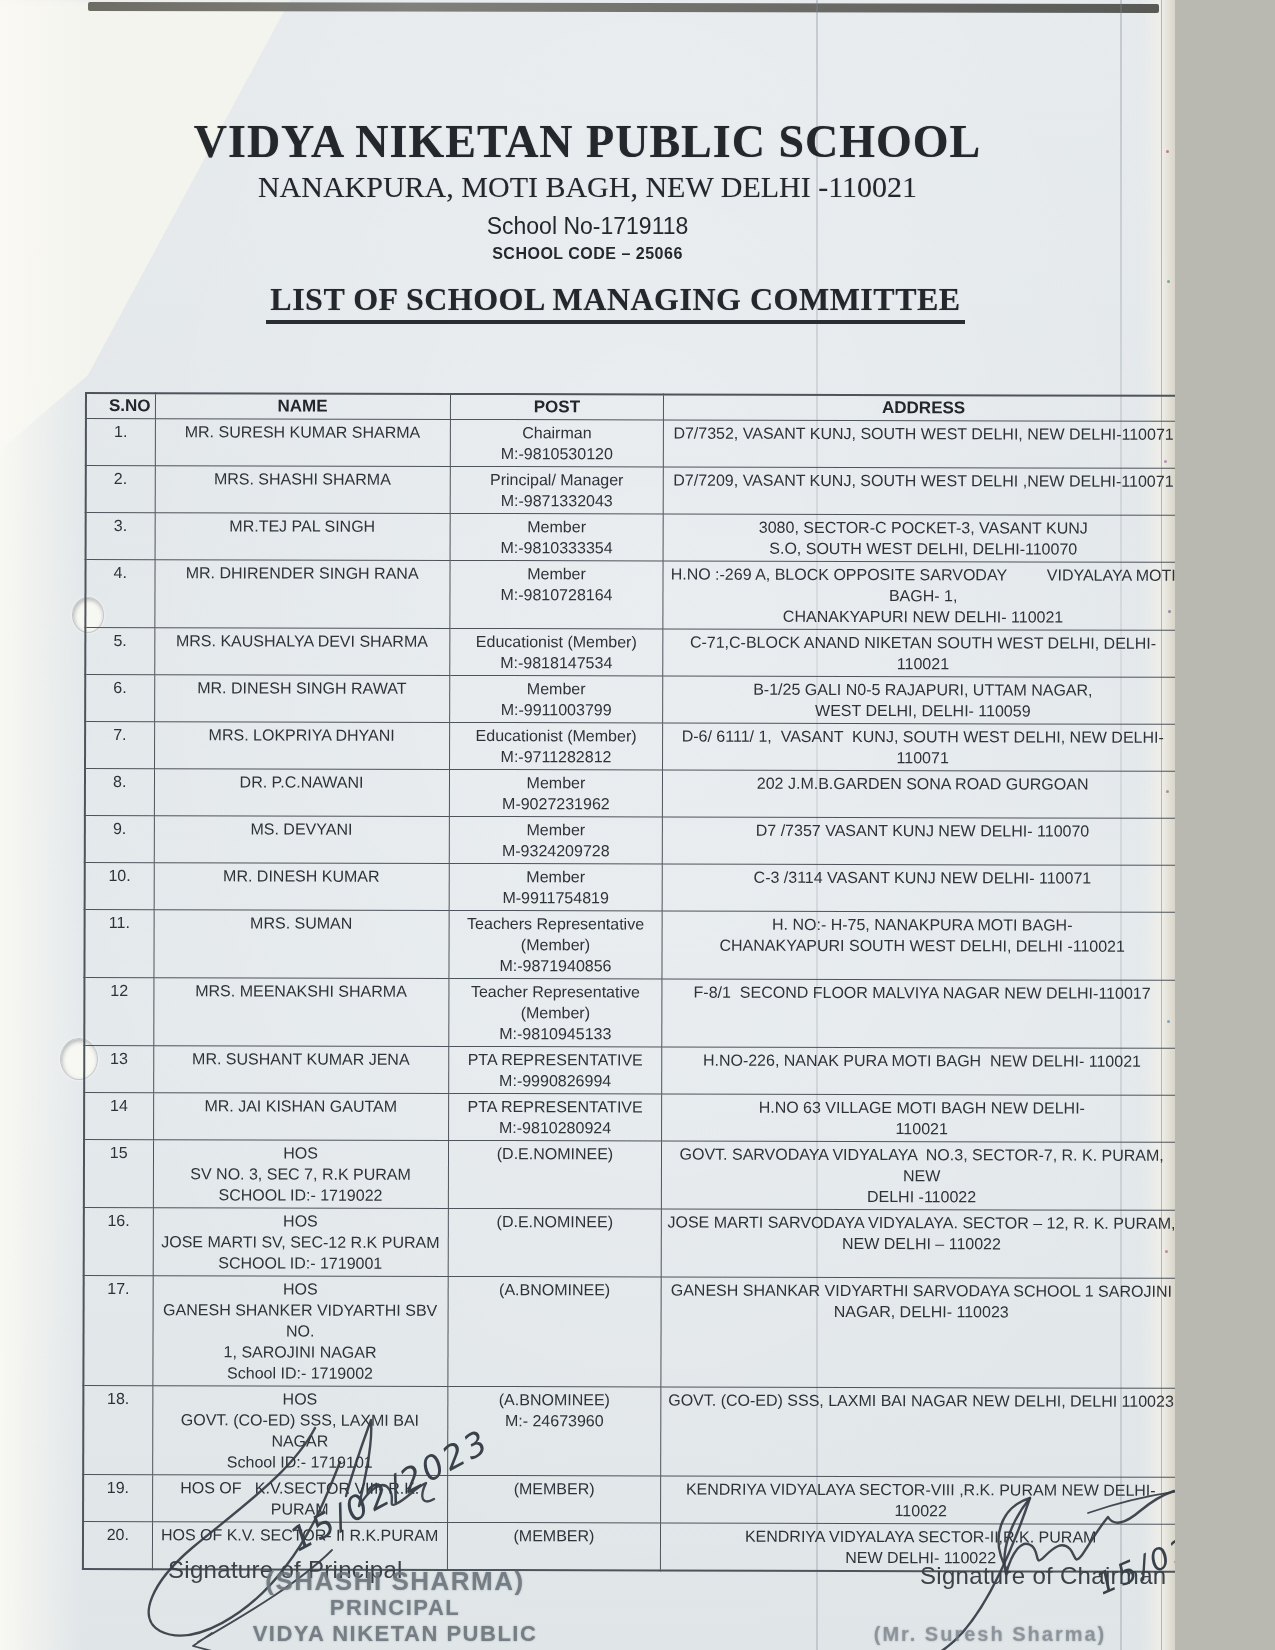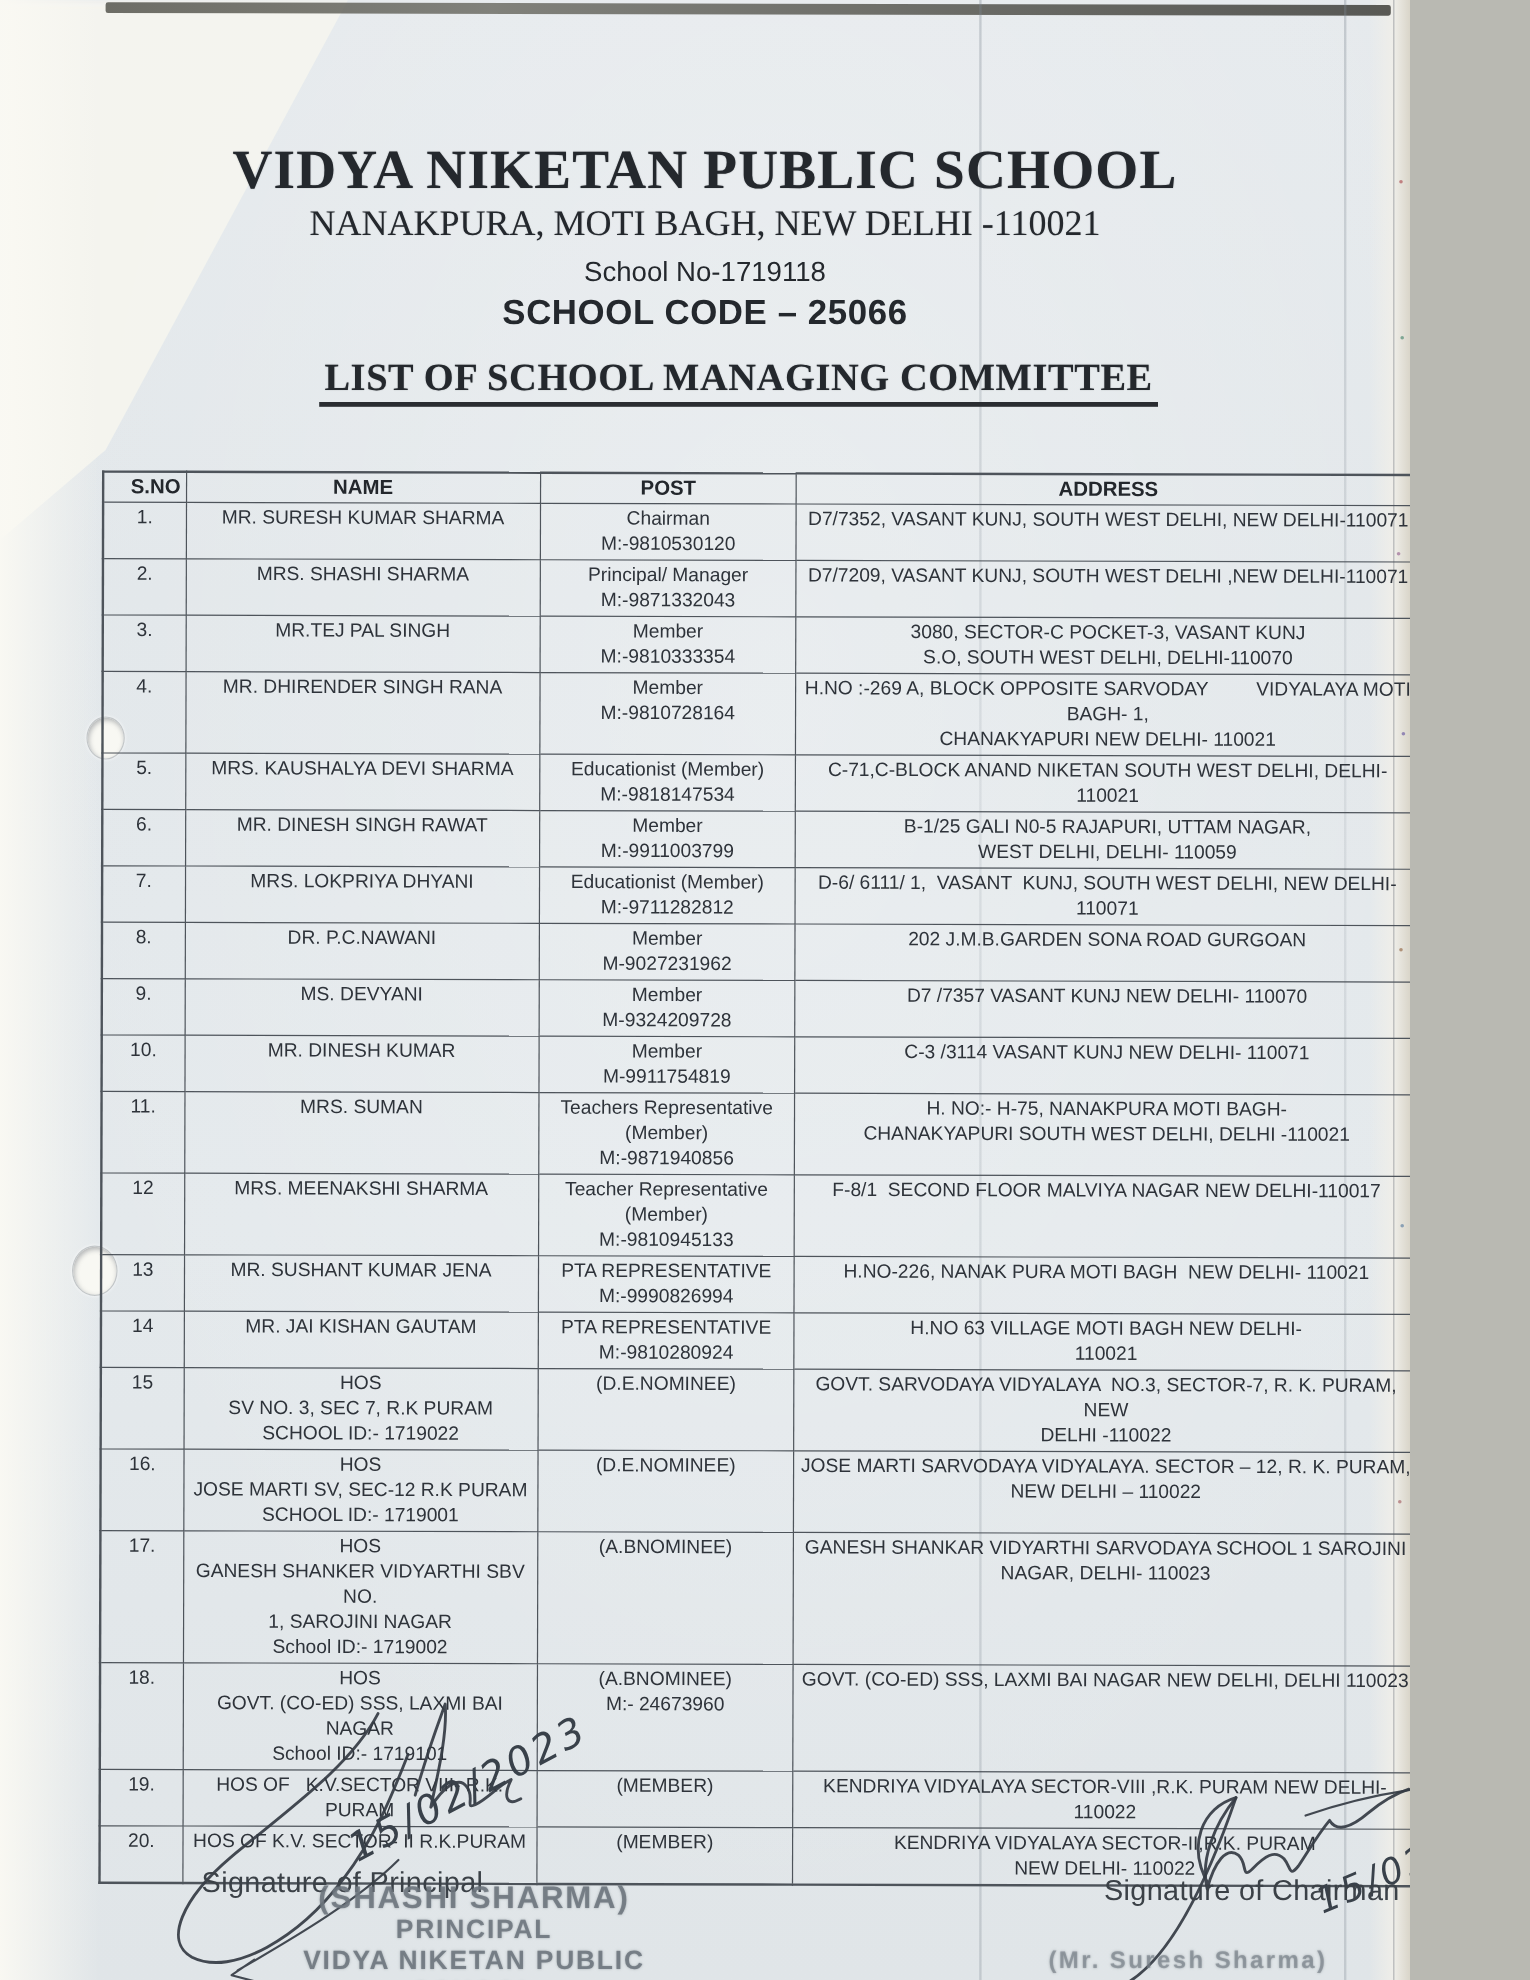--- a/index.html
+++ b/index.html
@@ -30,21 +30,21 @@
     box-shadow:inset 1px 2px 4px rgba(95,100,108,.45),0 0 3px rgba(255,255,255,.8);}
   .hole-1{left:72px;top:597px;width:30px;height:34px;}
   .hole-2{left:60px;top:1038px;width:36px;height:40px;}
   
   .hdr{position:absolute;top:116px;left:0;width:100%;text-align:center;
     font-family:"Liberation Serif","DejaVu Serif",serif;color:#24282d;}
   .hdr .school{font-size:46px;font-weight:700;letter-spacing:1px;line-height:52px;
     text-shadow:0 0 1px rgba(36,40,45,.45);}
   .hdr .addr{font-size:30px;line-height:34px;margin-top:2px;text-shadow:0 0 1px rgba(36,40,45,.3);}
   .hdr .schno{font-family:"Liberation Sans","DejaVu Sans",sans-serif;font-size:23px;font-weight:500;margin-top:9px;}
-  .hdr .schcode{font-family:"Liberation Sans","DejaVu Sans",sans-serif;font-size:29px;font-weight:600;margin-top:5px;letter-spacing:.5px;}
+  .hdr .schcode{font-family:"Liberation Sans","DejaVu Sans",sans-serif;font-size:16px;font-weight:600;margin-top:5px;letter-spacing:.5px;}
   .hdr .doctitle{display:inline-block;font-size:32px;font-weight:700;margin-top:18px;letter-spacing:.5px;
     padding:0 4px 2px 4px;border-bottom:4px solid #2a2d31;transform:translateX(28px);
     text-shadow:0 0 1px rgba(36,40,45,.4);}
   
   table.committee{position:absolute;left:85px;top:392px;width:1100px;border-collapse:collapse;
     transform:rotate(.15deg);transform-origin:top left;}
   table.committee,table.committee th,table.committee td{border:1px solid #4e545b;}
   table.committee{border-width:2px;}
   table.committee th{font-size:17px;font-weight:700;color:#23272c;padding:2px 4px;line-height:20px;}
   table.committee th.sno{text-align:left;padding-left:22px;}

